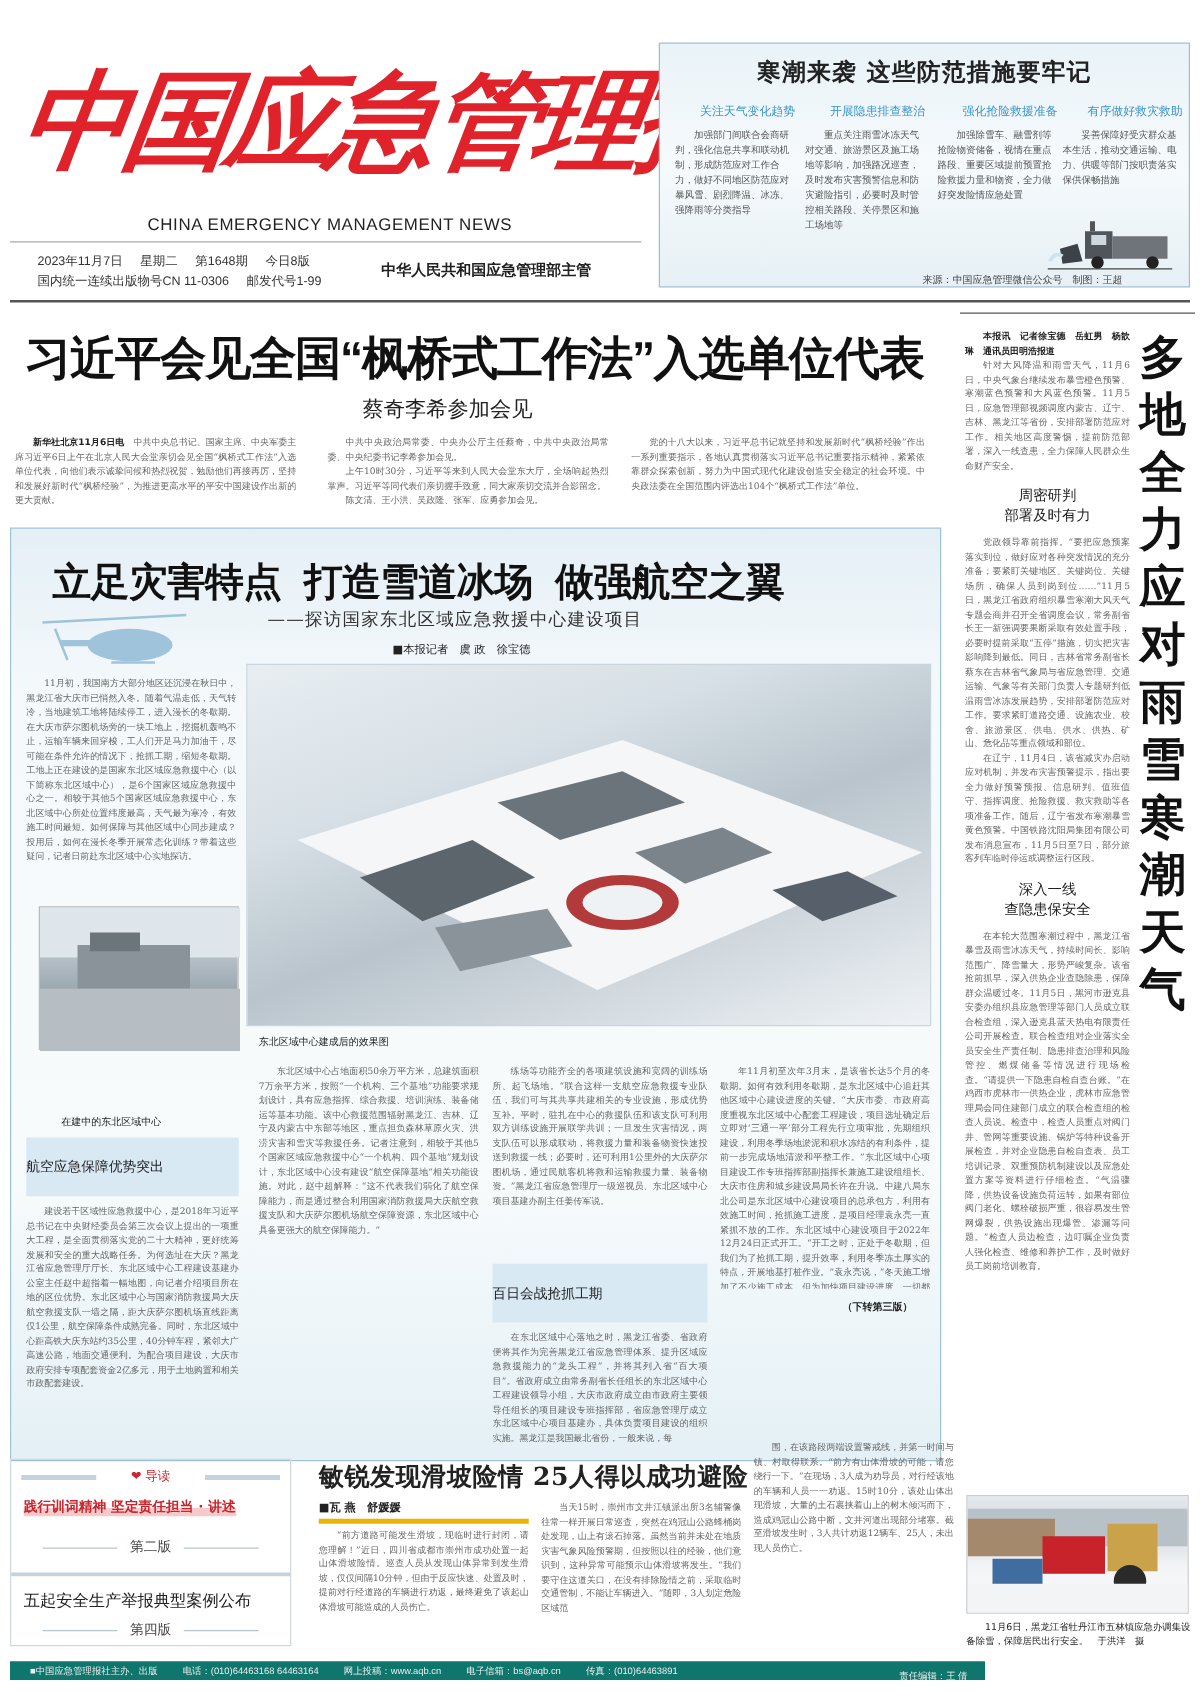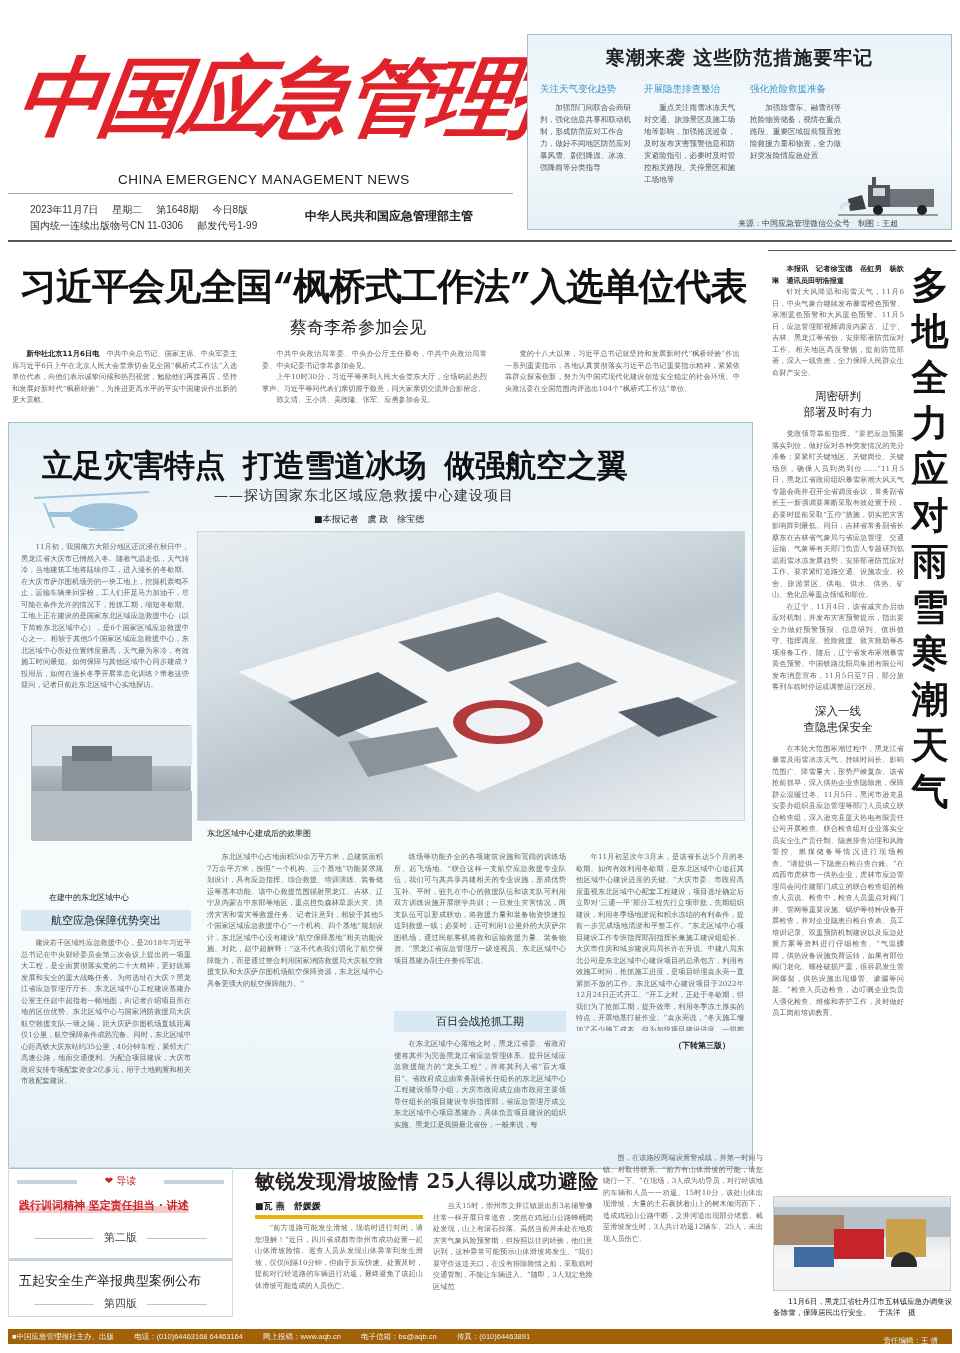--- a/index.html
+++ b/index.html
@@ -7,57 +7,57 @@
 .abs{position:absolute}
 .masthead-title{left:18px;top:22px;width:490px;height:150px;color:#e0232b;font-family:"DejaVu Serif",serif;font-size:86px;font-weight:bold;font-style:italic;letter-spacing:-4px;line-height:150px;white-space:nowrap;transform:skewX(-8deg)}
 .masthead-en{left:118px;top:172px;font-family:"Liberation Sans",sans-serif;font-size:13.5px;color:#222;letter-spacing:.5px}
 .mast-line{left:8px;top:193px;width:505px;height:1px;background:#aaa}
 .issue{left:30px;top:202px;font-family:"Liberation Sans",sans-serif;font-size:10px;color:#333;line-height:16px}
 .issue span{margin-right:14px}
 .sponsor{left:305px;top:208px;font-family:"Liberation Sans",sans-serif;font-size:12px;color:#222;font-weight:bold}
 .coldbox{left:527px;top:34px;width:425px;height:196px;border:1px solid #9fbfd0;background:linear-gradient(#e9f3f8,#f6fafc 50%,#e6f0f5)}
 .coldbox h2{position:absolute;left:0;right:0;top:10px;text-align:center;font-family:"DejaVu Sans",sans-serif;font-size:19px;font-weight:bold;color:#222;letter-spacing:1px}
 .cb-col{position:absolute;top:48px;width:96px}
-.cb-col .h{font-family:"DejaVu Sans",sans-serif;font-size:9.5px;color:#3a94c8;text-align:left;margin-bottom:6px;white-space:nowrap}
+.cb-col .h{font-family:"DejaVu Sans",sans-serif;font-size:9.5px;color:#3a94c8;text-align:right;margin-bottom:6px;white-space:nowrap}
 .cb-col .t{font-size:7.6px;line-height:12px;color:#555;text-indent:2em}
 .truck{position:absolute;left:310px;top:140px;width:100px;height:44px}
 .cb-src{position:absolute;left:210px;top:183px;font-family:"Liberation Sans",sans-serif;font-size:8px;color:#444}
 .rule{left:8px;width:944px;height:2px;background:#555}
-.headline1{left:20px;top:262px;font-family:Liberation Mono, monospace;font-size:37px;font-weight:bold;color:#111;letter-spacing:-1px;white-space:nowrap}
+.headline1{left:20px;top:262px;font-family:Liberation Sans, sans-serif;font-size:37px;font-weight:bold;color:#111;letter-spacing:-1px;white-space:nowrap}
 .sub1{left:290px;top:316px;font-family:"DejaVu Sans",sans-serif;font-size:17px;color:#222}
 .body-small{font-size:7.2px;line-height:11.5px;color:#666;text-indent:2em;text-align:justify}
 .lead-strong{font-weight:bold;color:#222;font-family:"DejaVu Sans",sans-serif}
 .right-col-head{left:772px;top:263px;width:132px}
 .vert-title{left:910px;top:262px;width:40px;font-family:"DejaVu Serif",serif;font-size:37px;font-weight:bold;color:#111;line-height:46px;text-align:center}
 .subhead{font-family:"DejaVu Sans",sans-serif;font-size:11.5px;color:#222;text-align:center;line-height:16px;margin:10px 0 8px}
 .feature{left:8px;top:422px;width:745px;height:747px;border:1px solid #9fc3d4;background:linear-gradient(#e4eff6,#f5f9fb 18%,#f7fbfc 70%,#e4f0f6)}
 .f-title{position:absolute;left:33px;top:22px;font-family:Liberation Mono, monospace;font-size:31px;font-weight:bold;color:#111;letter-spacing:-.5px;white-space:nowrap}
 .f-sub{position:absolute;left:205px;top:64px;font-size:14px;color:#333;letter-spacing:1px}
 .f-byline{position:absolute;left:305px;top:90px;font-family:"DejaVu Sans",sans-serif;font-size:9px;color:#222}
 .heli{position:absolute;left:20px;top:65px;width:130px;height:55px}
 .main-photo{position:absolute;left:188px;top:108px;width:548px;height:290px;border:1px solid #c9d6df;background:linear-gradient(160deg,#e8eef2 0%,#d7e0e6 30%,#b9c4cc 55%,#eef2f5 100%);overflow:hidden}
 .photo-cap{position:absolute;left:198px;top:405px;font-family:"DejaVu Sans",sans-serif;font-size:8px;color:#222}
 .small-photo{position:absolute;left:22px;top:302px;width:160px;height:115px;background:linear-gradient(#dce4ea,#9aa6ae 60%,#c8d0d6);border:1px solid #bbb}
 .small-cap{position:absolute;left:40px;top:469px;font-family:"DejaVu Sans",sans-serif;font-size:8px;color:#222}
-.shade-head{background:#d8e9f3;font-family:Liberation Serif, serif;font-size:11px;color:#222;text-align:center;padding:3px 0}
+.shade-head{background:#d8e9f3;font-family:Liberation Serif, serif;font-size:11px;color:#222;padding:16px 0}
 .fcol{position:absolute}
 .cont{position:absolute;right:22px;top:617px;font-family:"DejaVu Sans",sans-serif;font-size:8px;font-weight:bold;color:#222}
 .guide{left:8px;top:1167px;width:225px;height:150px;border:1px solid #cfd9df}
 .guide-top{position:absolute;left:0;right:0;top:6px;text-align:center;font-family:"DejaVu Sans",sans-serif;font-size:10px;color:#c9252c}
 .guide-bar{position:absolute;top:12px;height:4px;width:60px;background:#c5d3dc}
 .guide-l1{position:absolute;left:10px;top:30px;font-family:"DejaVu Sans",sans-serif;font-size:11px;font-weight:bold;color:#c9252c;white-space:nowrap;background:linear-gradient(transparent 55%,#f6c9cb 55%)}
 .ver{position:absolute;left:0;right:0;text-align:center;font-size:11px;color:#444}
 .ver::before,.ver::after{content:"";display:inline-block;width:60px;height:1px;background:#b8c6cf;vertical-align:middle;margin:0 10px}
 .guide-sep{position:absolute;left:0;right:0;top:90px;height:3px;background:#c5d3dc}
 .guide-l2{position:absolute;left:10px;top:104px;font-family:"DejaVu Sans",sans-serif;font-size:13px;font-weight:normal;color:#222;white-space:nowrap}
 .landslide-title{left:255px;top:1168px;font-family:"DejaVu Serif",serif;font-size:20px;font-weight:bold;color:#222;letter-spacing:.5px}
 .ls-byline{left:255px;top:1200px;width:168px;border-bottom:4px solid #eab308;font-family:"DejaVu Sans",sans-serif;font-size:9px;font-weight:bold;color:#222;padding-bottom:2px}
 .bw-photo{left:773px;top:1196px;width:178px;height:95px;background:linear-gradient(#e6eaee 0%,#cfd6dc 25%,#f2f4f6 60%,#fafbfc);border:1px solid #ccc;overflow:hidden}
 .bw-cap{left:773px;top:1296px;width:182px;font-family:"DejaVu Sans",sans-serif;font-size:7.5px;line-height:11px;color:#222;text-indent:2em}
-.footer{left:8px;top:1329px;width:944px;height:15px;background:#a16207;color:#eee;font-family:"Liberation Sans",sans-serif;font-size:7.5px;line-height:15px;padding-left:4px;white-space:nowrap}
+.footer{left:8px;top:1329px;width:780px;height:15px;background:#0f766e;color:#eee;font-family:"Liberation Sans",sans-serif;font-size:7.5px;line-height:15px;padding-left:16px;white-space:nowrap}
 .footer span{margin-right:18px}
 .footer .ed{position:absolute;right:10px;top:0;margin:4px}
 </style>
 </head>
 <body>
 
 <div class="abs masthead-title">中国应急管理报</div>
 <div class="abs masthead-en">CHINA EMERGENCY MANAGEMENT NEWS</div>
 <div class="abs mast-line"></div>
 <div class="abs issue">
@@ -72,20 +72,24 @@
     <div class="h">关注天气变化趋势</div>
     <div class="t">加强部门间联合会商研判，强化信息共享和联动机制，形成防范应对工作合力，做好不同地区防范应对暴风雪、剧烈降温、冰冻、强降雨等分类指导</div>
   </div>
   <div class="cb-col" style="left:116px">
     <div class="h">开展隐患排查整治</div>
     <div class="t">重点关注雨雪冰冻天气对交通、旅游景区及施工场地等影响，加强路况巡查，及时发布灾害预警信息和防灾避险指引，必要时及时管控相关路段、关停景区和施工场地等</div>
   </div>
   <div class="cb-col" style="left:222px">
     <div class="h">强化抢险救援准备</div>
     <div class="t">加强除雪车、融雪剂等抢险物资储备，视情在重点路段、重要区域提前预置抢险救援力量和物资，全力做好突发险情应急处置</div>
+  </div>
+  <div class="cb-col" style="left:322px">
+    <div class="h">有序做好救灾救助</div>
+    <div class="t">妥善保障好受灾群众基本生活，推动交通运输、电力、供暖等部门按职责落实保供保畅措施</div>
   </div>
   <svg class="truck" viewBox="0 0 100 44">
     <line x1="0" y1="40" x2="100" y2="40" stroke="#444" stroke-width="1"></line>
     <rect x="52" y="14" width="44" height="18" fill="#6f747a"></rect>
     <rect x="30" y="10" width="22" height="22" fill="#4f555b"></rect>
     <rect x="35" y="13" width="12" height="8" fill="#cfd8de"></rect>
     <rect x="34" y="2" width="4" height="8" fill="#555"></rect>
     <polygon points="10,24 24,20 28,34 12,36" fill="#3c4247"></polygon>
     <circle cx="40" cy="35" r="5" fill="#222"></circle>
       <circle cx="84" cy="35" r="5" fill="#222"></circle>

